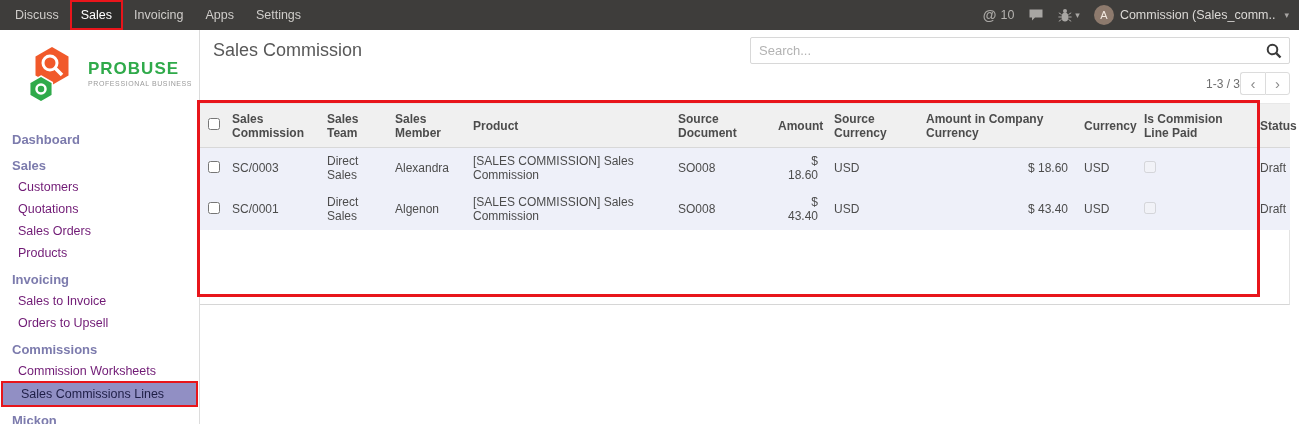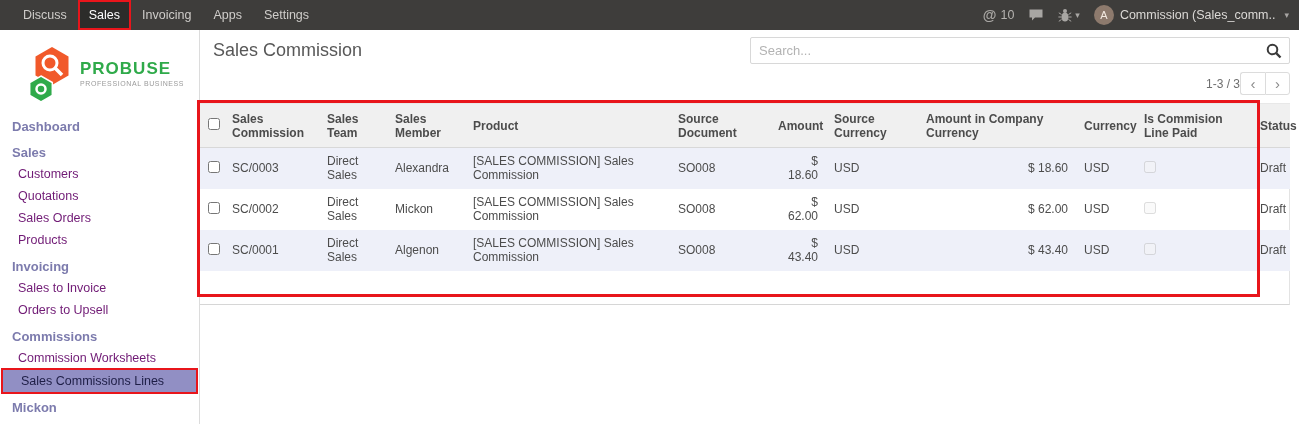--- a/index.html
+++ b/index.html
@@ -10,21 +10,21 @@
     overflow: hidden;
     position: relative;
   }
 
   
   .topbar {
     position: absolute; top: 0; left: 0; right: 0; height: 30px;
     background: #3e3d3b; color: #c9c7c5;
     display: flex; align-items: stretch; font-size: 12.5px; z-index: 20;
   }
-  .menu-left { display: flex; align-items: flex-start; padding-left: 12px; }
+  .menu-left { display: flex; align-items: flex-start; padding-left: 4px; }
   .menu-item {
     padding: 0 11px; line-height: 30px; color: #cfcdca; cursor: pointer; white-space: nowrap;
   }
   .menu-item.active {
     background: rgba(0,0,0,0.28); color: #ffffff;
     outline: 2px solid #e8151b; outline-offset: -2px;
   }
   .menu-right {
     margin-left: auto; display: flex; align-items: center; gap: 14px; padding-right: 10px;
   }
@@ -37,32 +37,32 @@
     background: #8d7a6d; color: #f2e9e0; font-size: 11px;
     display: inline-flex; align-items: center; justify-content: center; flex: none;
   }
   .user-menu { display: flex; align-items: center; gap: 6px; color: #dbd9d6; cursor: pointer; white-space: nowrap; }
 
   
   .sidebar {
     position: absolute; left: 0; top: 30px; width: 200px; bottom: 0;
     background: #ffffff; border-right: 1px solid #dcdcdc; overflow: hidden;
   }
-  .logo { display: flex; align-items: center; gap: 4px; padding: 12px 6px 10px 24px; }
+  .logo { display: flex; align-items: center; gap: 12px; padding: 12px 6px 10px 24px; }
   .logo-text .brand {
     color: #2faa4a; font-size: 17px; font-weight: bold; letter-spacing: 1px; line-height: 1;
   }
   .logo-text .brand-sub {
     color: #9a9a9a; font-size: 7px; letter-spacing: 0.6px; margin-top: 3px;
   }
   .nav-head {
     color: #7c7bad; font-weight: bold; font-size: 13px;
     padding: 3px 12px; margin-top: 5px; cursor: pointer;
   }
-  .nav-head.first { margin-top: 2px; }
+  .nav-head.first { margin-top: 15px; }
   .nav-item {
     font-size: 12.5px; color: #701a75; padding: 4px 12px 4px 18px; cursor: pointer;
   }
   .nav-item.active {
     background: #918fc4; color: #1e1e46;
     margin: 1px 3px; 
     outline: 2px solid #e8151b; outline-offset: 0;
   }
 
   
@@ -271,34 +271,20 @@
         <td>Alexandra</td>
         <td>[SALES COMMISSION] Sales Commission</td>
         <td>SO008</td>
         <td class="num">$ 18.60</td>
         <td>USD</td>
         <td class="num">$ 18.60</td>
         <td>USD</td>
         <td><input type="checkbox" disabled="" style=""></td>
         <td>Draft</td>
       </tr>
-      <tr>
-        <td><input type="checkbox" style=""></td>
-        <td>SC/0002</td>
-        <td>Direct Sales</td>
-        <td>Mickon</td>
-        <td>[SALES COMMISSION] Sales Commission</td>
-        <td>SO008</td>
-        <td class="num">$ 62.00</td>
-        <td>USD</td>
-        <td class="num">$ 62.00</td>
-        <td>USD</td>
-        <td><input type="checkbox" disabled="" style=""></td>
-        <td>Draft</td>
-      </tr>
       <tr class="stripe">
         <td><input type="checkbox" style=""></td>
         <td>SC/0001</td>
         <td>Direct Sales</td>
         <td>Algenon</td>
         <td>[SALES COMMISSION] Sales Commission</td>
         <td>SO008</td>
         <td class="num">$ 43.40</td>
         <td>USD</td>
         <td class="num">$ 43.40</td>

